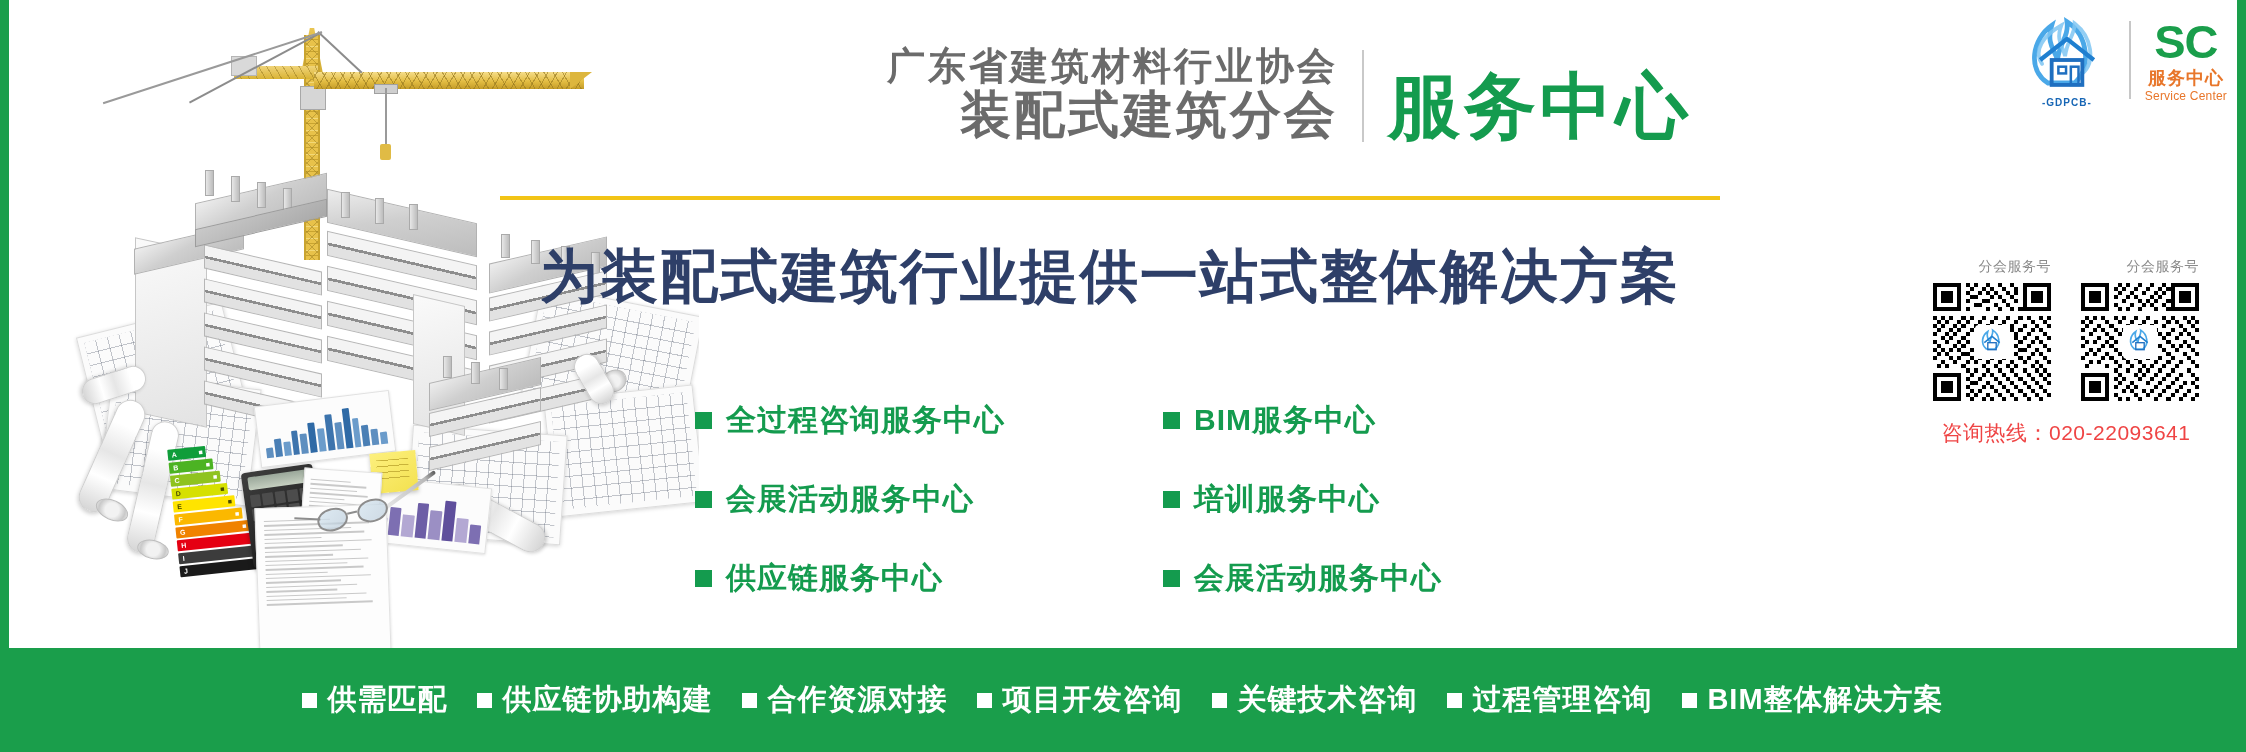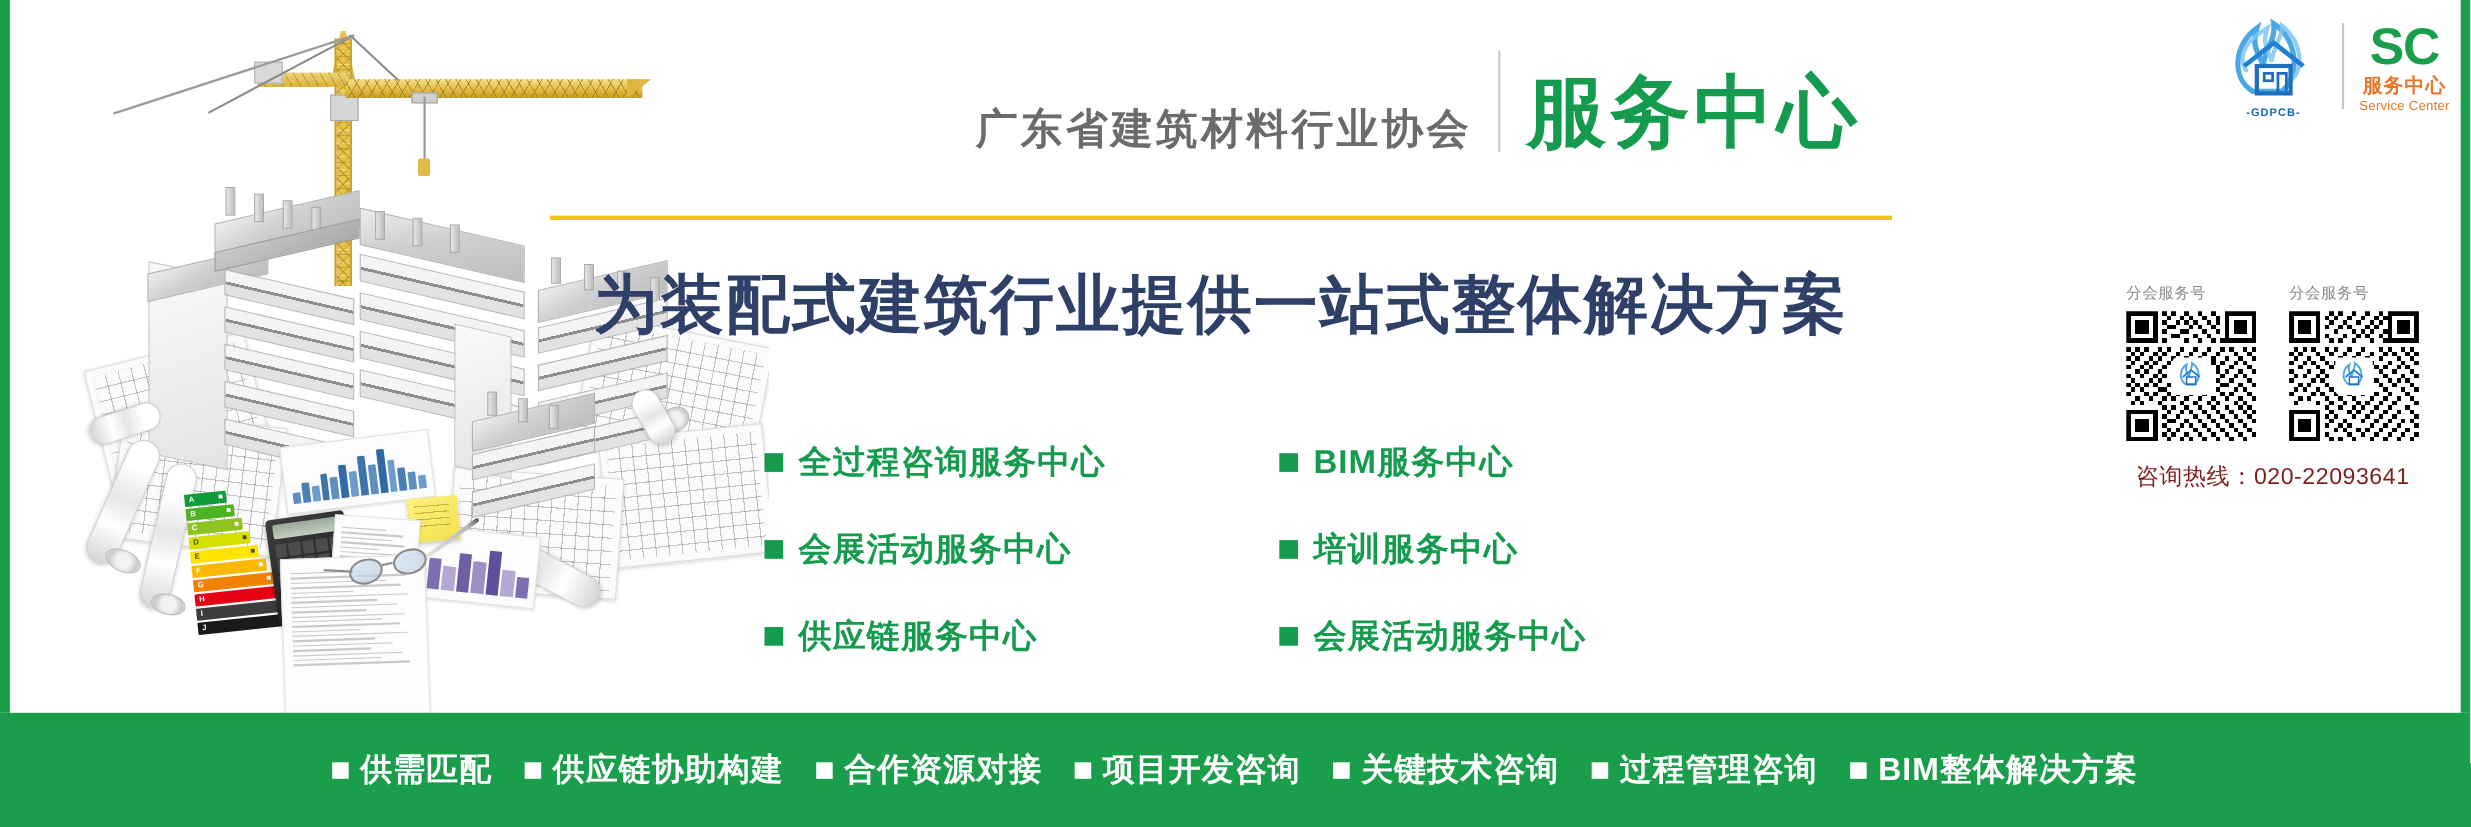--- a/index.html
+++ b/index.html
@@ -148,26 +148,26 @@
   
   #services{position:absolute;left:-5px;top:400px;width:1070px;
      display:grid;grid-template-columns:430px 430px;column-gap:10px;row-gap:26px;gap:38px;}
   .svc-item{display:flex;align-items:center;gap:14px;font-size:30px;font-weight:bold;color:#149b4e;
      letter-spacing:1px;white-space:nowrap;}
   .sq{width:17px;height:17px;background:#149b4e;flex:0 0 auto;}
 
   
   #qrblock{position:absolute;right:6px;top:258px;width:330px;}
   .qr-row{display:flex;gap:30px;justify-content:center;}
-  .qr-item{text-align:left;}
+  .qr-item{text-align:right;}
   .qr-cap{font-size:14px;color:#8a8a8a;margin-bottom:7px;letter-spacing:.5px;}
   .qr-img{width:118px;height:118px;position:relative;background:#ffffff;}
   .qr-logo{position:absolute;left:50%;top:50%;width:34px;height:34px;transform:translate(-50%,-50%);
      background:#fff;border-radius:4px;display:flex;align-items:center;justify-content:center;}
-  .hotline{margin-top:18px;text-align:center;font-size:21px;color:#7f1d1d;letter-spacing:.5px;}
+  .hotline{margin-top:18px;text-align:center;font-size:21px;color:#ef4444;letter-spacing:.5px;}
 
   
   #bottombar{position:absolute;left:0;right:0;top:648px;height:104px;background:#1a9e4b;
      display:flex;align-items:center;justify-content:center;gap:30px;}
   .bb-item{display:flex;align-items:center;gap:10px;color:#ffffff;font-size:29px;font-weight:bold;
      letter-spacing:1px;white-space:nowrap;}
   .bb-sq{width:15px;height:15px;background:#ffffff;flex:0 0 auto;}
 </style>
 </head>
 <body>
@@ -400,20 +400,21 @@
       <div class="logo-sc">
         <div class="sc-letters">SC</div>
         <div class="sc-cn">服务中心</div>
         <div class="sc-en">Service Center</div>
       </div>
     </div>
 
     <div id="headline">
       <div class="assoc">
         <div class="assoc-l1">广东省建筑材料行业协会</div>
+        <div class="assoc-l2">装配式建筑分会</div>
       </div>
       <div class="vbar"></div>
       <div class="svc-center">服务中心</div>
     </div>
 
     <div id="rule"></div>
 
     <div id="tagline">为装配式建筑行业提供一站式整体解决方案</div>
 
     <div id="services">

